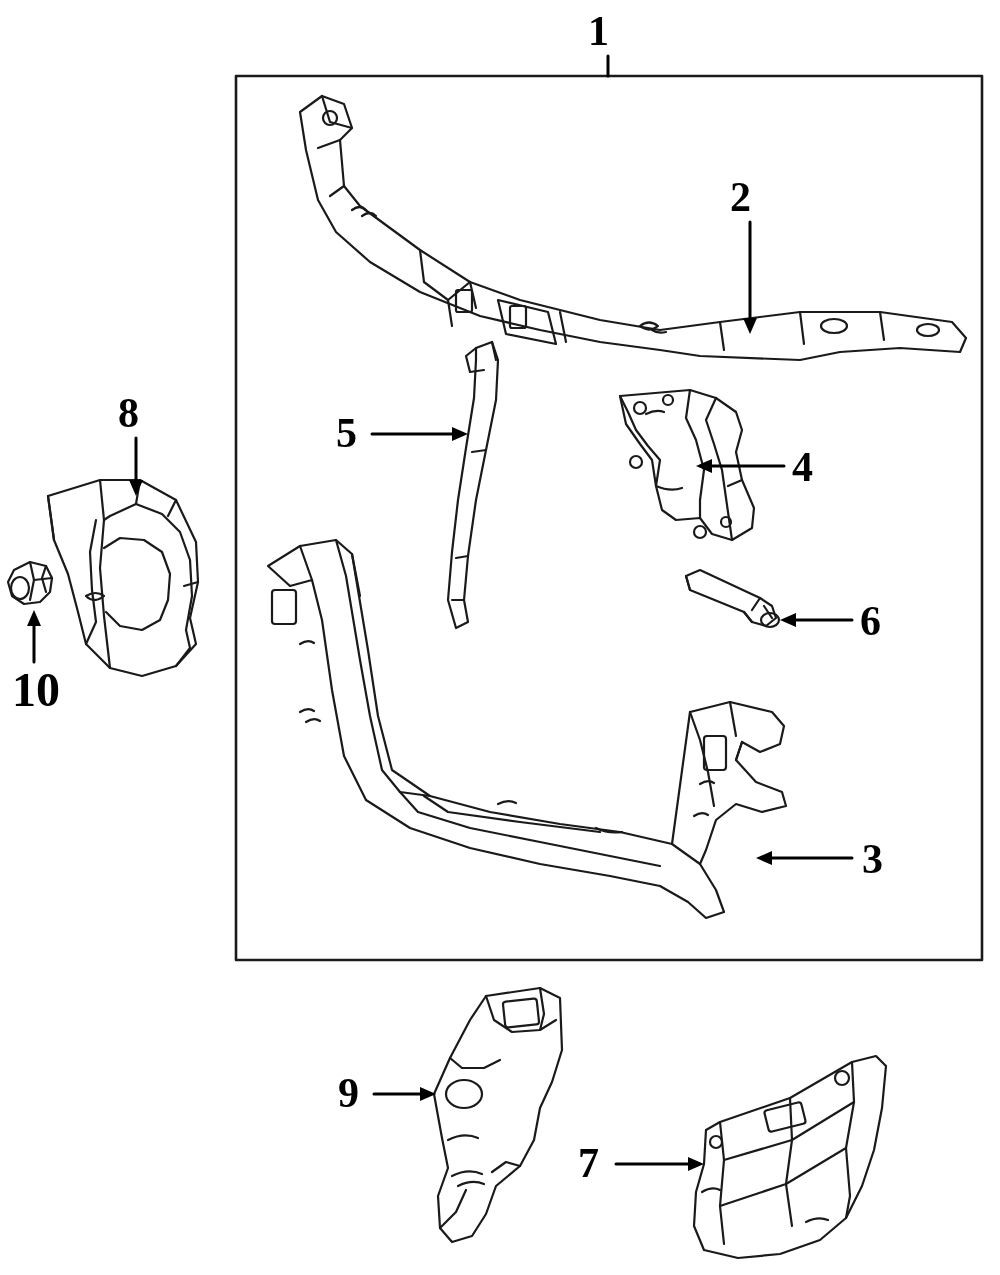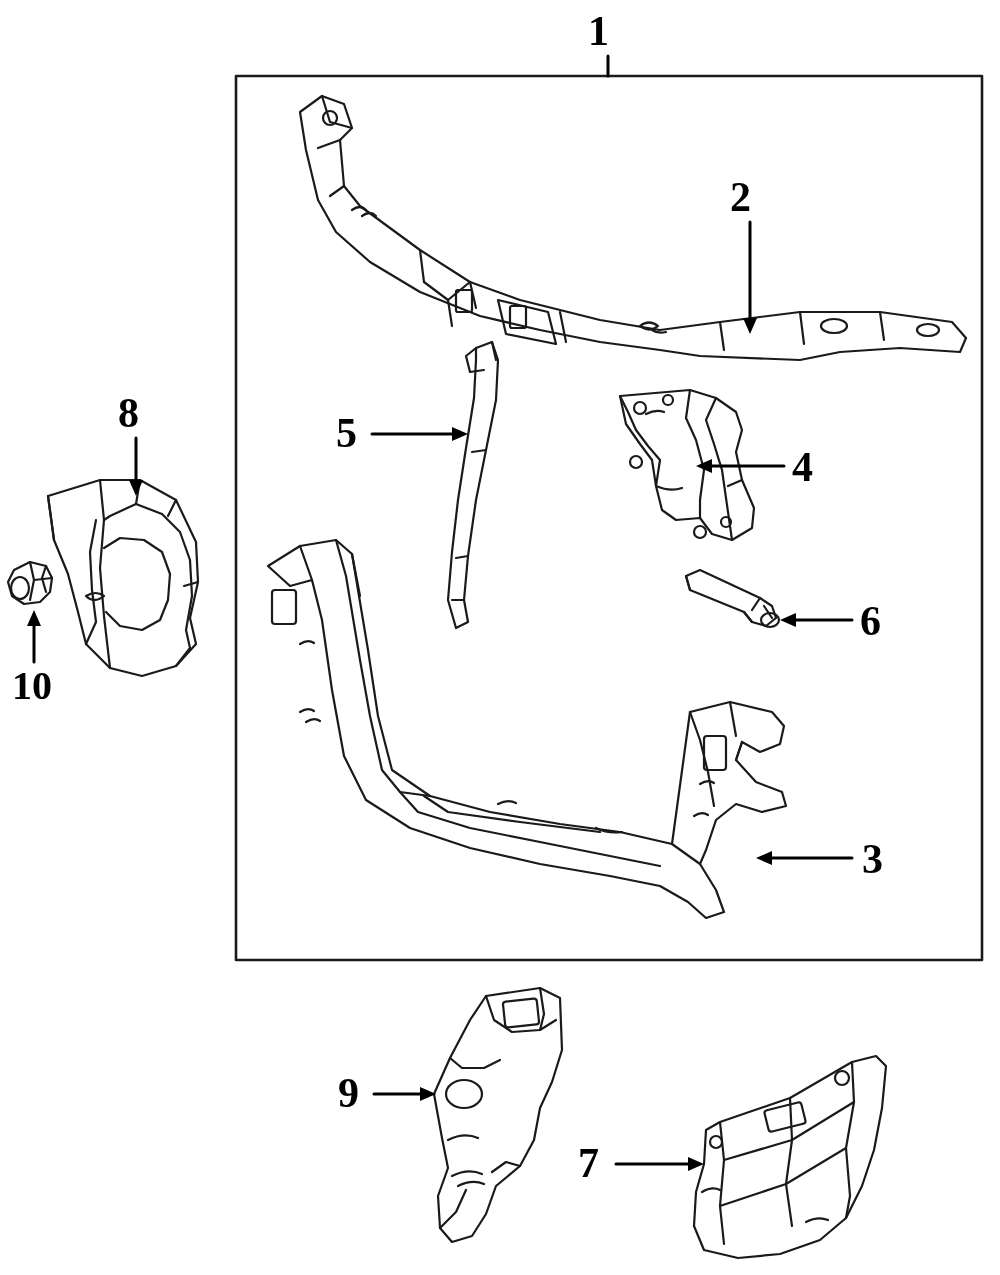--- a/index.html
+++ b/index.html
@@ -238,15 +238,15 @@
 
   <div class="callout" style="left:588px; top:10px; font-size:42px;">1</div>
   <div class="callout" style="left:730px; top:176px; font-size:42px;">2</div>
   <div class="callout" style="left:862px; top:838px; font-size:42px;">3</div>
   <div class="callout" style="left:792px; top:446px; font-size:42px;">4</div>
   <div class="callout" style="left:336px; top:412px; font-size:42px;">5</div>
   <div class="callout" style="left:860px; top:600px; font-size:42px;">6</div>
   <div class="callout" style="left:578px; top:1142px; font-size:42px;">7</div>
   <div class="callout" style="left:118px; top:392px; font-size:42px;">8</div>
   <div class="callout" style="left:338px; top:1072px; font-size:42px;">9</div>
-  <div class="callout" style="left:12px; top:666px; font-size:40px;">10</div>
+  <div class="callout" style="left:12px; top:666px; font-size:48px;">10</div>
 
 </div>
 
 </body></html>

